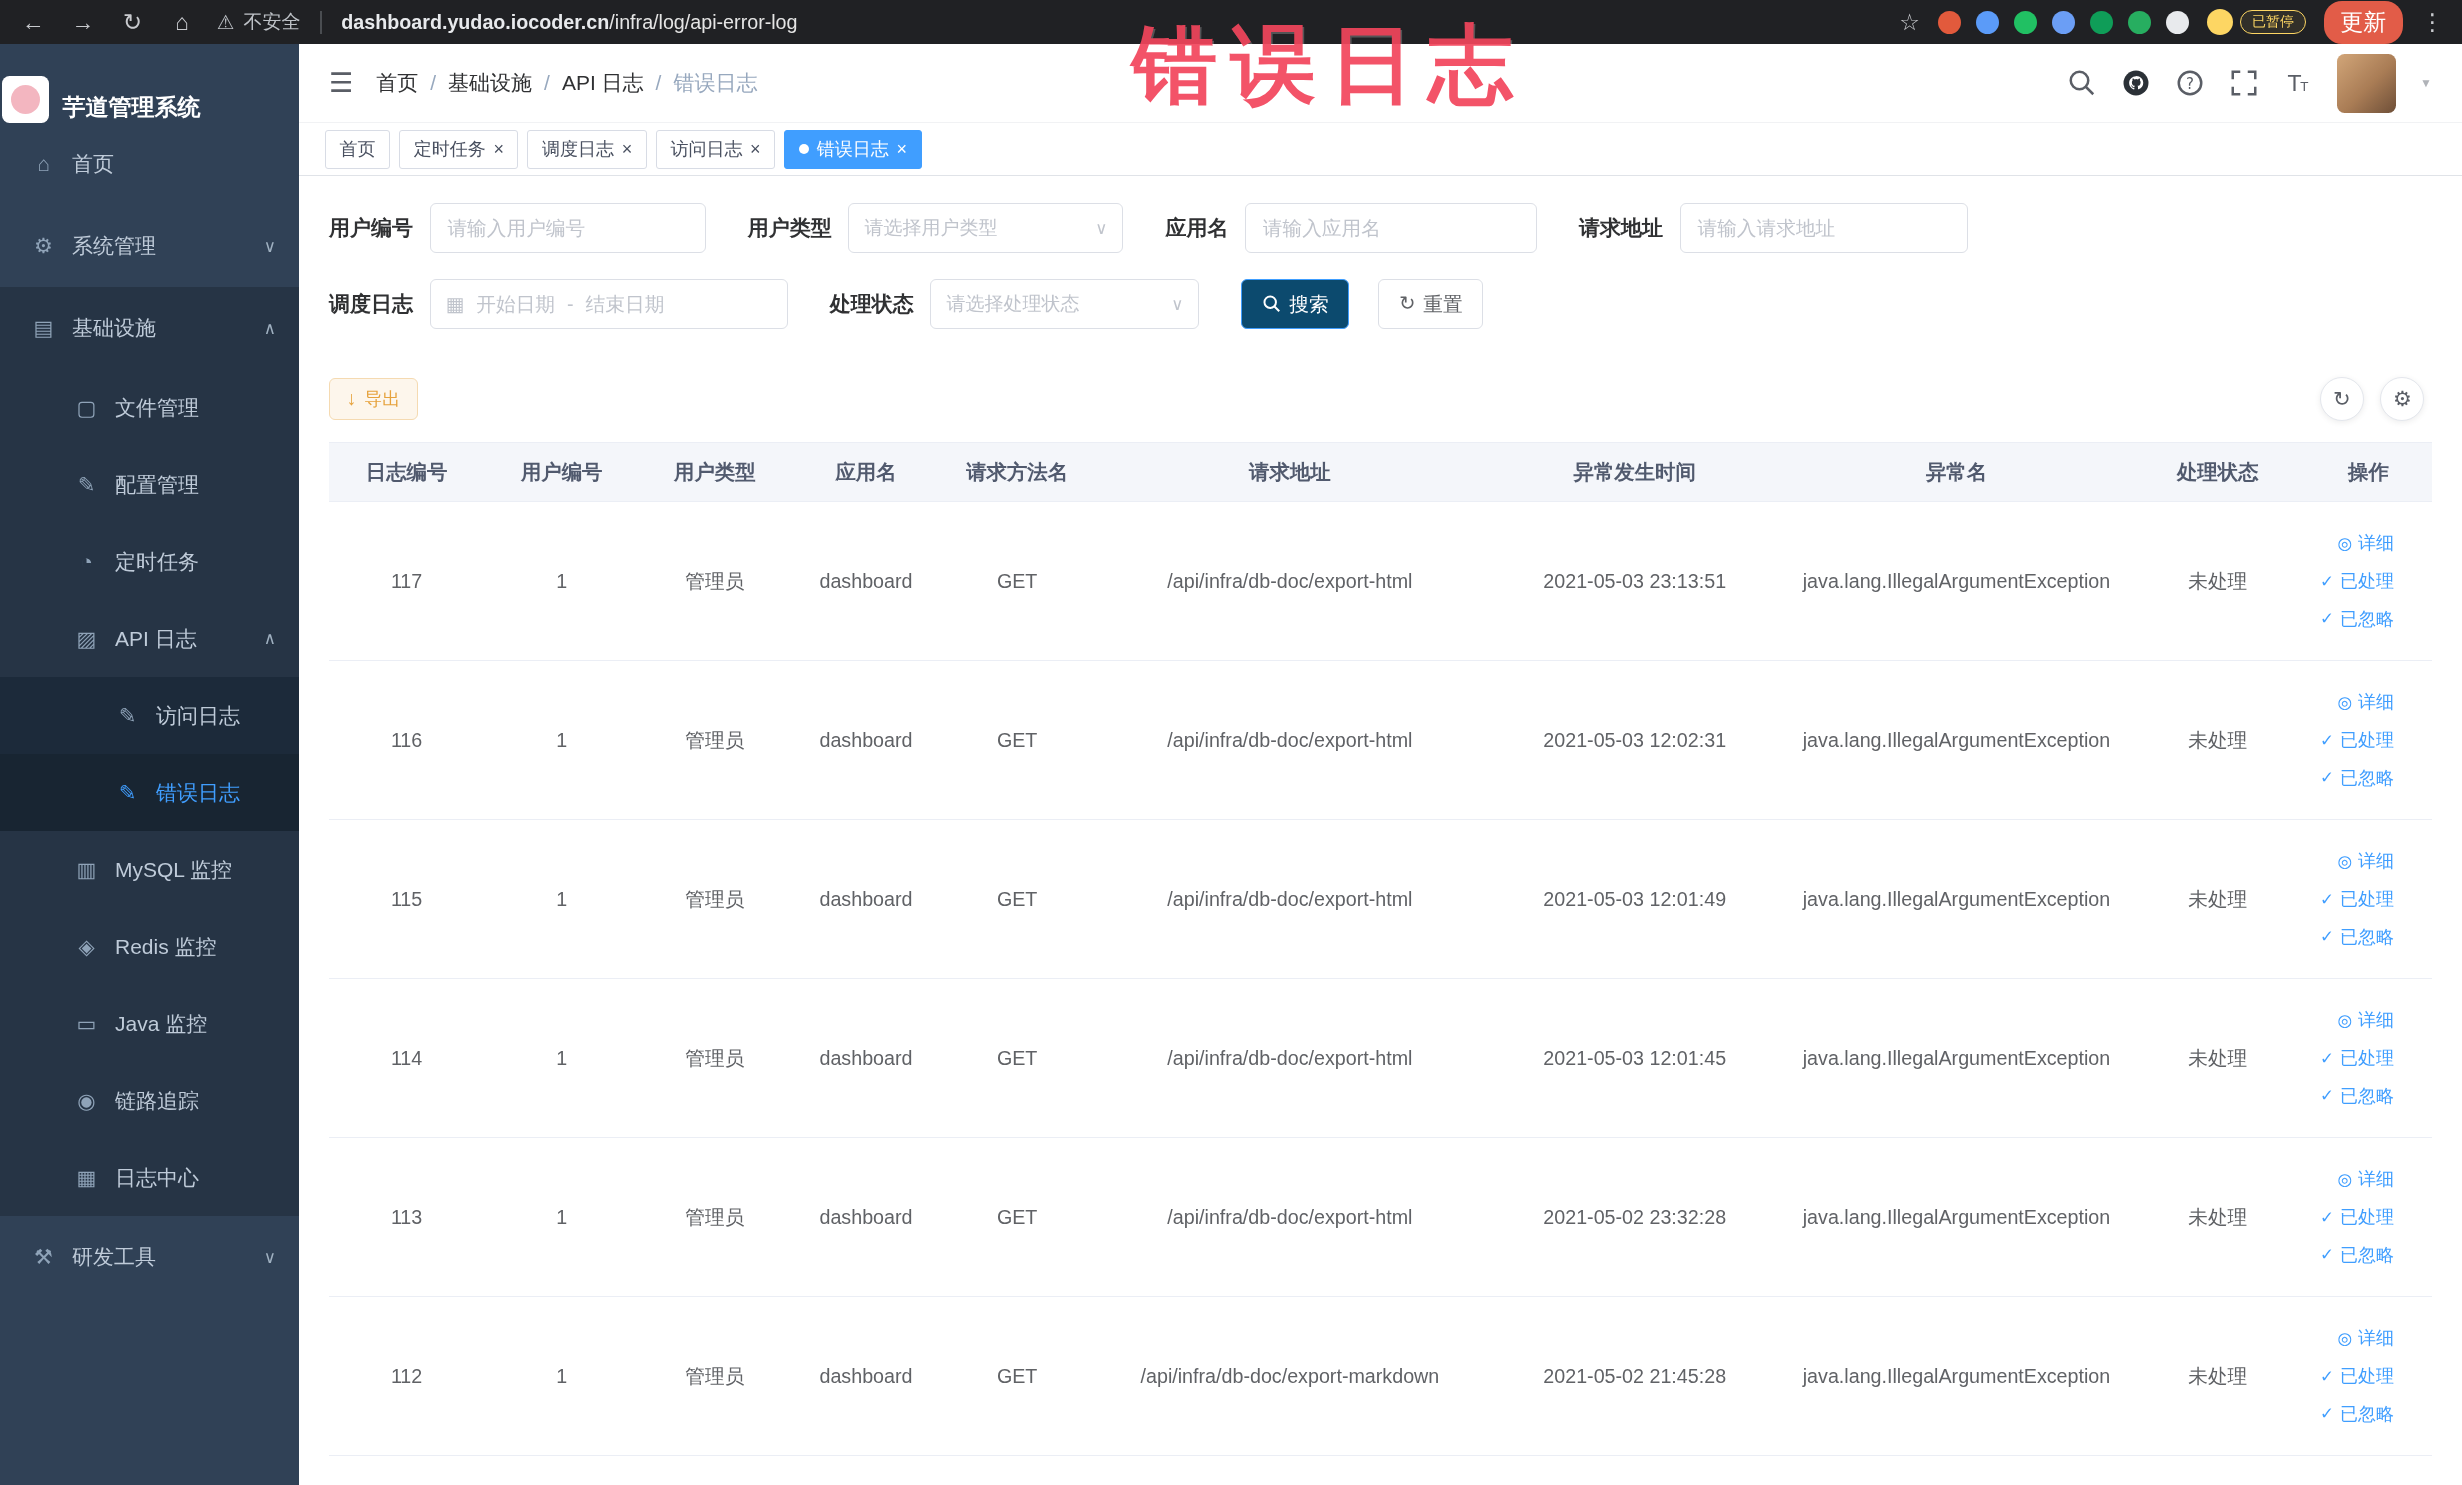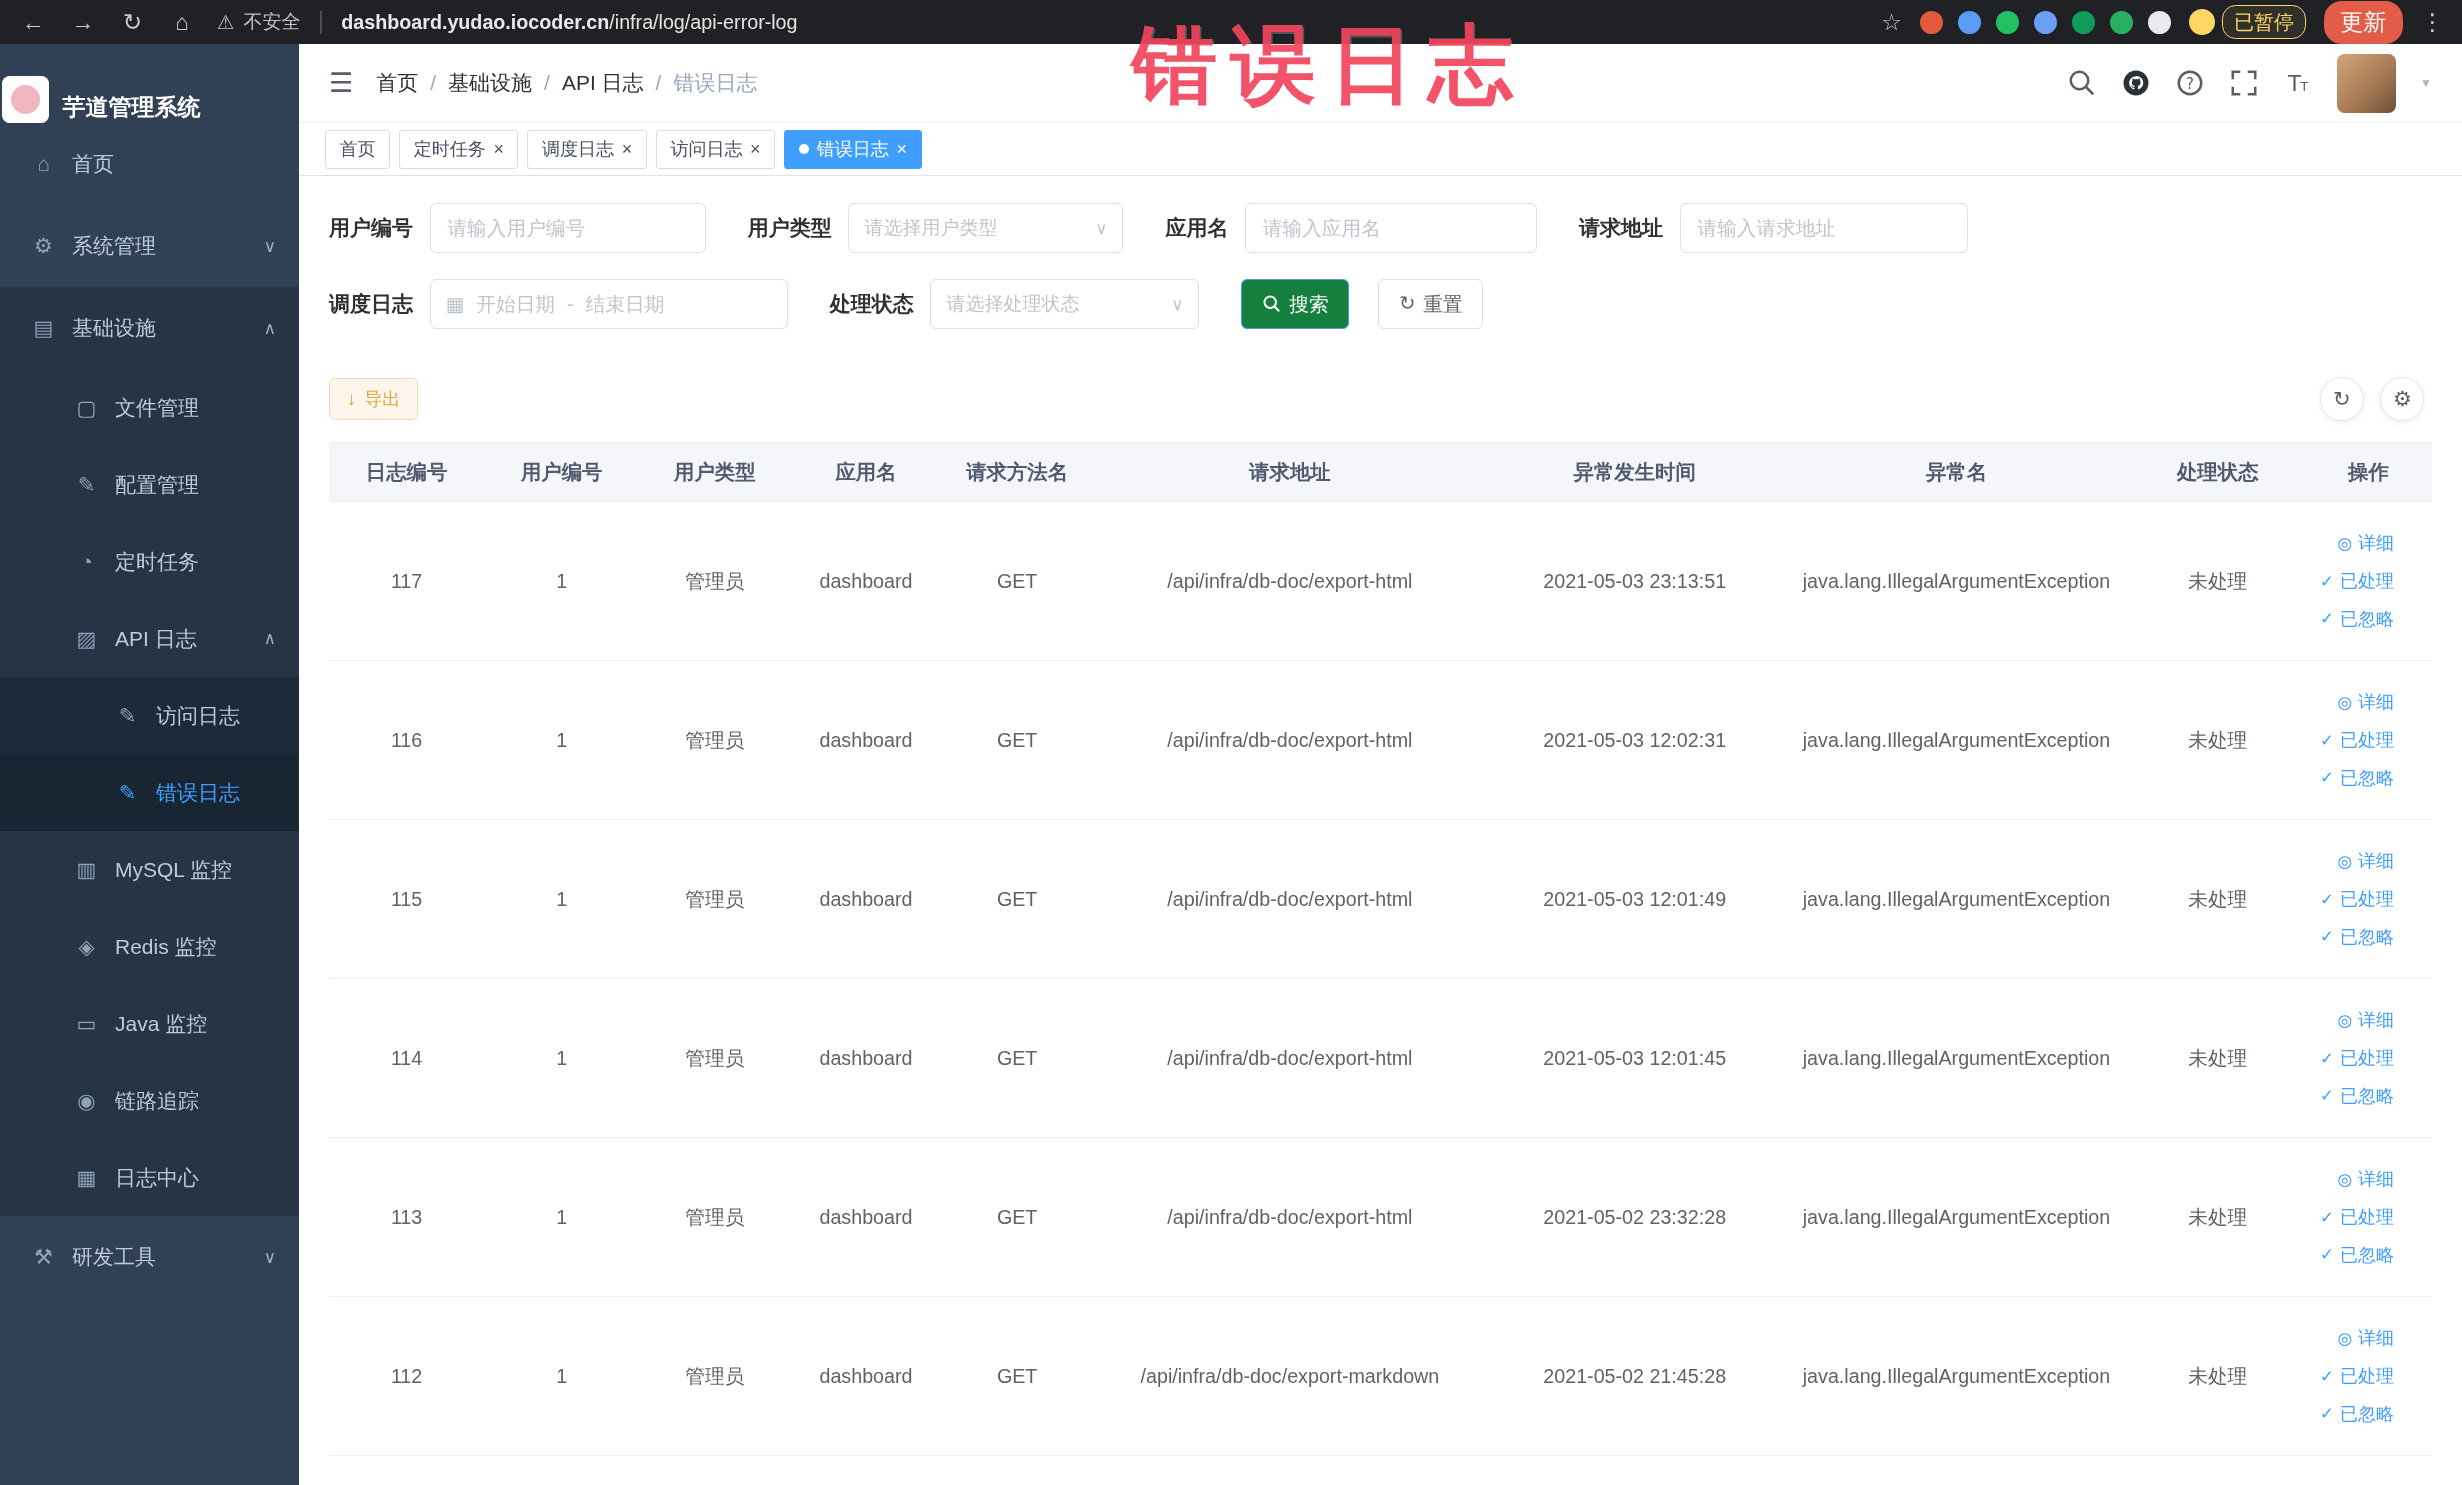--- a/index.html
+++ b/index.html
@@ -15,21 +15,21 @@
   .sec-label { font-size: 19px; color: #bdc1c6; }
   .chrome-sep { width: 1.5px; height: 23px; background: #4a4d51; }
   .url { font-size: 19.7px; white-space: nowrap; }
   .url .domain { color: #e8eaed; font-weight: 700; }
   .url .path { color: #e5e5e5; margin-top: 25px; }
   .chrome-right { margin-left: auto; display: flex; align-items: center; gap: 18px; }
   .star { font-size: 23px; color: #c8cace; cursor: pointer; }
   .ext-dot { width: 23px; height: 23px; border-radius: 50%; display: inline-block; cursor: pointer; }
   .profile-chip { display: flex; align-items: center; gap: 7.6px; cursor: pointer; }
   .emoji-avatar { width: 26px; height: 26px; border-radius: 50%; background: #fdd663; }
-  .paused-pill { border: 1.5px solid #fdd663; color: #fdd663; border-radius: 13.6px; padding: 2.3px 10.6px; font-size: 20px; background: rgba(253,214,99,.08); }
+  .paused-pill { border: 1.5px solid #fdd663; color: #fdd663; border-radius: 13.6px; padding: 2.3px 10.6px; font-size: 14px; background: rgba(253,214,99,.08); }
   .update-btn { background: #e25c48; color: #fff; border-radius: 18px; padding: 6px 16.7px; font-size: 23px; cursor: pointer; }
   .kebab { font-size: 23px; color: #c8cace; cursor: pointer; }
 
   
   .app { display: flex; height: 1442px; }
   .sidebar { width: 299px; background: #304156; flex-shrink: 0; overflow: hidden; }
   .logo { height: 79px; display: flex; align-items: flex-end; gap: 13.6px; padding-left: 2px; }
   .logo-avatar { width: 47px; height: 47px; border-radius: 7.6px; background: #fff; position: relative; }
   .logo-avatar span { position: absolute; left: 9px; top: 9px; width: 29px; height: 29px; border-radius: 50%; background: #f3b6c0; }
   .logo-title { color: #fff; font-size: 23px; font-weight: 700; }
@@ -74,21 +74,21 @@
   .f-input { height: 50px; border: 1.5px solid #dcdfe6; border-radius: 6px; padding: 0 16.7px; font-size: 19.7px; color: #606266; background: #fff; font-family: inherit; outline: none; }
   .f-input::placeholder { color: #c0c4cc; }
   .f-select { height: 50px; border: 1.5px solid #dcdfe6; border-radius: 6px; padding: 0 15px; display: flex; align-items: center; justify-content: space-between; gap: 10.6px; background: #fff; cursor: pointer; }
   .sel-placeholder { font-size: 19px; color: #c0c4cc; white-space: nowrap; }
   .sel-arrow { color: #c0c4cc; font-size: 16.7px; }
   .daterange { height: 50px; border: 1.5px solid #dcdfe6; border-radius: 6px; padding: 0 15px; display: flex; align-items: center; gap: 12px; background: #fff; cursor: pointer; }
   .cal-icon { font-size: 19.7px; color: #c0c4cc; }
   .dr-text { font-size: 19.7px; color: #c0c4cc; white-space: nowrap; }
 
   .btn { height: 50px; border-radius: 6px; display: inline-flex; align-items: center; justify-content: center; gap: 7.6px; font-size: 19.7px; cursor: pointer; border: 1.5px solid transparent; padding: 0 19.7px; font-family: inherit; }
-  .btn-primary { background: #15803d; border-color: #409eff; color: #fff; text-align: right; }
+  .btn-primary { background: #0c4a6e; border-color: #409eff; color: #fff; text-align: right; }
   .btn-plain { background: #fff; border-color: #dcdfe6; color: #606266; }
   .btn-warning { height: 42px; font-size: 18px; padding: 0 16.7px; background: #fdf6ec; border-color: #f5dab1; color: #e6a23c; border-radius: 6px; }
   .btn .b-icon { font-size: 19.7px; line-height: 1; }
   .btn-primary svg { width: 19.7px; height: 19.7px; }
 
   .toolbar { display: flex; align-items: center; justify-content: space-between; margin-top: 48px; }
   .tool-circles { display: flex; gap: 16.7px; margin-right: 7.6px; }
   .circle-btn { width: 44px; height: 44px; border-radius: 50%; background: #fff; border: 1.5px solid #e4e7ed; box-shadow: 0 1.5px 6px rgba(0,0,0,.08); display: flex; align-items: center; justify-content: center; color: #5a5e66; font-size: 21px; cursor: pointer; }
 
   

